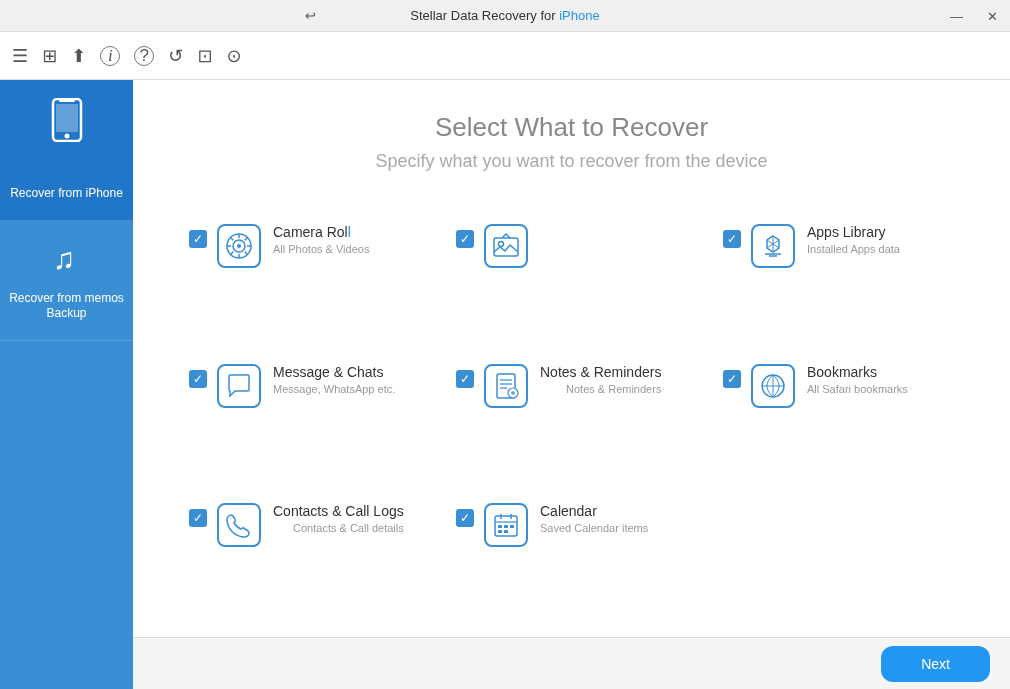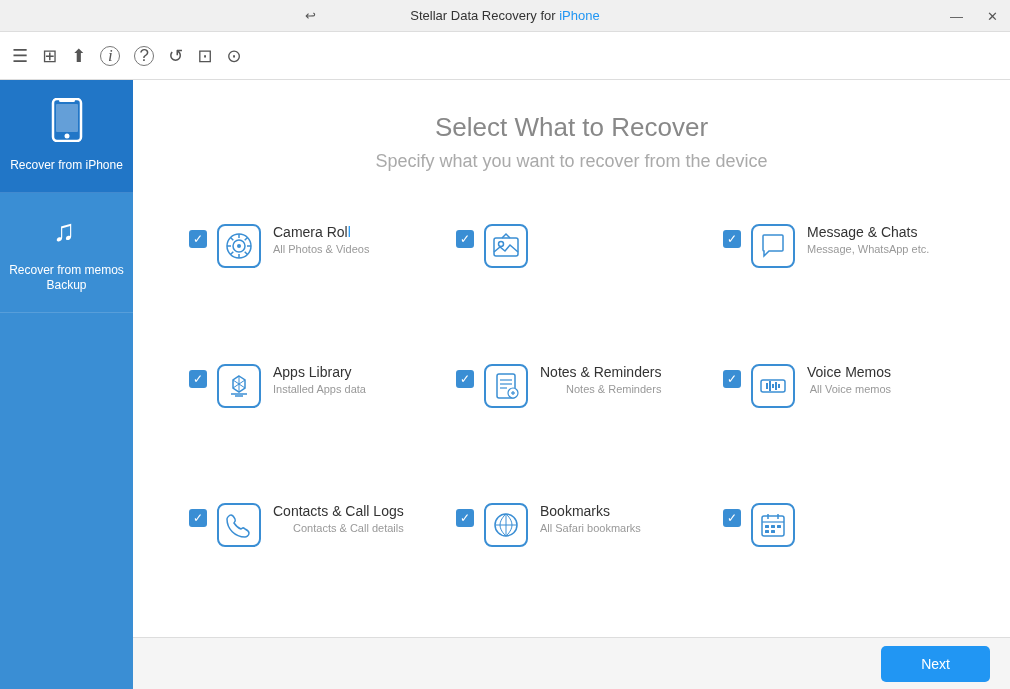--- a/index.html
+++ b/index.html
@@ -50,21 +50,21 @@
       display: flex;
       flex-direction: column;
       align-items: center;
       justify-content: center;
       padding: 18px 8px;
       cursor: pointer;
       color: #fff;
       text-align: center;
       border-bottom: 1px solid rgba(255,255,255,0.15);
     }
-    .sidebar-item.active { background: #2176c7; }
+    .sidebar-item.active { background: #2176c7; gap: 28px; }
     .sidebar-icon { font-size: 32px; margin-bottom: 8px; }
     .sidebar-label { font-size: 12px; color: #fff; line-height: 1.3; }
 
     
     .content {
       flex: 1;
       background: #fff;
       display: flex;
       flex-direction: column;
       overflow: hidden;
@@ -139,21 +139,21 @@
       padding: 0 20px;
       flex-shrink: 0;
     }
     .next-btn {
       background: #2196F3;
       color: #fff;
       border: none;
       padding: 10px 40px;
       font-size: 14px;
       cursor: pointer;
-      border-radius: 5px;
+      border-radius: 12px;
     }
   </style>
 </head>
 <body>
 
 <div class="title-bar">
   <div class="title-icon">↩</div>
   <span class="title-bar-text">
     Stellar Data Recovery for <span>iPhone</span>
   </span>
@@ -242,44 +242,44 @@
             <path d="M2 20 L8 15 L13 19 L18 13 L26 20" stroke="#3a8ed4" stroke-width="1.5" fill="none"></path>
             <path d="M10 6 L14 2 L18 6" stroke="#3a8ed4" stroke-width="1.5" fill="none"></path>
           </svg>
         </div>
       </div>
 
       <div class="option-item">
         <div class="option-checkbox checked"></div>
         <div class="option-icon-wrap">
           <svg width="28" height="28" viewBox="0 0 28 28" fill="none">
-            <path d="M4 4 Q4 3 5 3 L23 3 Q24 3 24 4 L24 18 Q24 19 23 19 L10 19 L5 24 L5 19 L5 19 Q4 19 4 18 Z" stroke="#3a8ed4" stroke-width="1.5" fill="none"></path>
-          </svg>
-        </div>
-        <div class="option-text">
-          <span class="option-title">Message &amp; Chats</span>
-          <span class="option-subtitle">Message, WhatsApp etc.</span>
-        </div>
-      </div>
-
-      <div class="option-item">
-        <div class="option-checkbox checked"></div>
-        <div class="option-icon-wrap">
-          <svg width="28" height="28" viewBox="0 0 28 28" fill="none">
             <path d="M14 4 L20 8 L20 16 L14 20 L8 16 L8 8 Z" stroke="#3a8ed4" stroke-width="1.5" fill="none"></path>
             <line x1="14" y1="4" x2="14" y2="20" stroke="#3a8ed4" stroke-width="1"></line>
             <line x1="8" y1="8" x2="20" y2="16" stroke="#3a8ed4" stroke-width="1"></line>
             <line x1="20" y1="8" x2="8" y2="16" stroke="#3a8ed4" stroke-width="1"></line>
             <path d="M6 22 L22 22" stroke="#3a8ed4" stroke-width="1.5"></path>
             <path d="M10 24 L18 24" stroke="#3a8ed4" stroke-width="1.5"></path>
           </svg>
         </div>
         <div class="option-text">
           <span class="option-title">Apps Library</span>
           <span class="option-subtitle">Installed Apps data</span>
+        </div>
+      </div>
+
+      <div class="option-item">
+        <div class="option-checkbox checked"></div>
+        <div class="option-icon-wrap">
+          <svg width="28" height="28" viewBox="0 0 28 28" fill="none">
+            <path d="M4 4 Q4 3 5 3 L23 3 Q24 3 24 4 L24 18 Q24 19 23 19 L10 19 L5 24 L5 19 L5 19 Q4 19 4 18 Z" stroke="#3a8ed4" stroke-width="1.5" fill="none"></path>
+          </svg>
+        </div>
+        <div class="option-text">
+          <span class="option-title">Message &amp; Chats</span>
+          <span class="option-subtitle">Message, WhatsApp etc.</span>
         </div>
       </div>
 
       <div class="option-item">
         <div class="option-checkbox checked"></div>
         <div class="option-icon-wrap">
           <svg width="28" height="28" viewBox="0 0 28 28" fill="none">
             <rect x="5" y="2" width="18" height="24" rx="2" stroke="#3a8ed4" stroke-width="1.5" fill="none"></rect>
             <line x1="8" y1="8" x2="20" y2="8" stroke="#3a8ed4" stroke-width="1.2"></line>
             <line x1="8" y1="12" x2="20" y2="12" stroke="#3a8ed4" stroke-width="1.2"></line>
@@ -288,84 +288,69 @@
             <line x1="19" y1="21" x2="23" y2="21" stroke="#3a8ed4" stroke-width="1.2"></line>
             <line x1="21" y1="19" x2="21" y2="23" stroke="#3a8ed4" stroke-width="1.2"></line>
           </svg>
         </div>
         <div class="option-text">
           <span class="option-title">Notes &amp; Reminders</span>
           <span class="option-subtitle">Notes &amp; Reminders</span>
         </div>
       </div>
 
-      <div class="option-item">
-        <div class="option-checkbox checked"></div>
-        <div class="option-icon-wrap">
-          <svg width="28" height="28" viewBox="0 0 28 28" fill="none">
-            <rect x="2" y="8" width="24" height="12" rx="2" stroke="#3a8ed4" stroke-width="1.5" fill="none"></rect>
-            <line x1="5" y1="14" x2="5" y2="14" stroke="#3a8ed4" stroke-width="2"></line>
-            <line x1="8" y1="11" x2="8" y2="17" stroke="#3a8ed4" stroke-width="2"></line>
-            <line x1="11" y1="9" x2="11" y2="19" stroke="#3a8ed4" stroke-width="2"></line>
-            <line x1="14" y1="12" x2="14" y2="16" stroke="#3a8ed4" stroke-width="2"></line>
-            <line x1="17" y1="10" x2="17" y2="18" stroke="#3a8ed4" stroke-width="2"></line>
-            <line x1="20" y1="12" x2="20" y2="16" stroke="#3a8ed4" stroke-width="2"></line>
-            <line x1="23" y1="14" x2="23" y2="14" stroke="#3a8ed4" stroke-width="2"></line>
-          </svg>
-        </div>
-        <div class="option-text">
-          <span class="option-title">Voice Memos</span>
-          <span class="option-subtitle">All Voice memos</span>
-        </div>
-      </div>
-
-      <div class="option-item">
-        <div class="option-checkbox checked"></div>
-        <div class="option-icon-wrap">
-          <svg width="28" height="28" viewBox="0 0 28 28" fill="none">
-            <path d="M6 4 C6 4 8 4 10 8 C11 10 10 11 9 12 C11 15 13 17 16 18 C17 17 18 16 20 18 C24 20 24 22 24 22 C24 25 21 26 20 26 C10 26 2 18 2 8 C2 7 4 4 6 4 Z" stroke="#3a8ed4" stroke-width="1.5" fill="none"></path>
-          </svg>
-        </div>
-        <div class="option-text">
-          <span class="option-title">Contacts &amp; Call Logs</span>
-          <span class="option-subtitle">Contacts &amp; Call details</span>
-        </div>
-      </div>
 
       <div class="option-item">
         <div class="option-checkbox checked"></div>
         <div class="option-icon-wrap">
           <svg width="28" height="28" viewBox="0 0 28 28" fill="none">
             <circle cx="14" cy="14" r="11" stroke="#3a8ed4" stroke-width="1.5" fill="none"></circle>
             <line x1="3" y1="14" x2="25" y2="14" stroke="#3a8ed4" stroke-width="1"></line>
             <path d="M14 3 C14 3 20 8 20 14 C20 20 14 25 14 25 C14 25 8 20 8 14 C8 8 14 3 14 3 Z" stroke="#3a8ed4" stroke-width="1" fill="none"></path>
             <line x1="14" y1="3" x2="14" y2="25" stroke="#3a8ed4" stroke-width="1"></line>
           </svg>
         </div>
         <div class="option-text">
           <span class="option-title">Bookmarks</span>
           <span class="option-subtitle">All Safari bookmarks</span>
+        </div>
+      </div>
+
+      <div class="option-item">
+        <div class="option-checkbox checked"></div>
+        <div class="option-icon-wrap">
+          <svg width="28" height="28" viewBox="0 0 28 28" fill="none">
+            <path d="M6 4 C6 4 8 4 10 8 C11 10 10 11 9 12 C11 15 13 17 16 18 C17 17 18 16 20 18 C24 20 24 22 24 22 C24 25 21 26 20 26 C10 26 2 18 2 8 C2 7 4 4 6 4 Z" stroke="#3a8ed4" stroke-width="1.5" fill="none"></path>
+          </svg>
+        </div>
+        <div class="option-text">
+          <span class="option-title">Contacts &amp; Call Logs</span>
+          <span class="option-subtitle">Contacts &amp; Call details</span>
         </div>
       </div>
 
       <div class="option-item">
         <div class="option-checkbox checked"></div>
         <div class="option-icon-wrap">
           <svg width="28" height="28" viewBox="0 0 28 28" fill="none">
             <rect x="3" y="5" width="22" height="20" rx="2" stroke="#3a8ed4" stroke-width="1.5" fill="none"></rect>
             <line x1="3" y1="11" x2="25" y2="11" stroke="#3a8ed4" stroke-width="1.2"></line>
             <line x1="9" y1="3" x2="9" y2="8" stroke="#3a8ed4" stroke-width="1.5"></line>
             <line x1="19" y1="3" x2="19" y2="8" stroke="#3a8ed4" stroke-width="1.5"></line>
             <rect x="6" y="14" width="4" height="3" rx="0.5" fill="#3a8ed4"></rect>
             <rect x="12" y="14" width="4" height="3" rx="0.5" fill="#3a8ed4"></rect>
             <rect x="18" y="14" width="4" height="3" rx="0.5" fill="#3a8ed4"></rect>
             <rect x="6" y="19" width="4" height="3" rx="0.5" fill="#3a8ed4"></rect>
             <rect x="12" y="19" width="4" height="3" rx="0.5" fill="#3a8ed4"></rect>
           </svg>
         </div>
+        <div class="option-text">
+          <span class="option-title">Calendar</span>
+          <span class="option-subtitle">Saved Calendar items</span>
+        </div>
       </div>
 
     </div>
 
     <div class="footer">
       <button class="next-btn">Next</button>
     </div>
 
   </div>
 </div>

